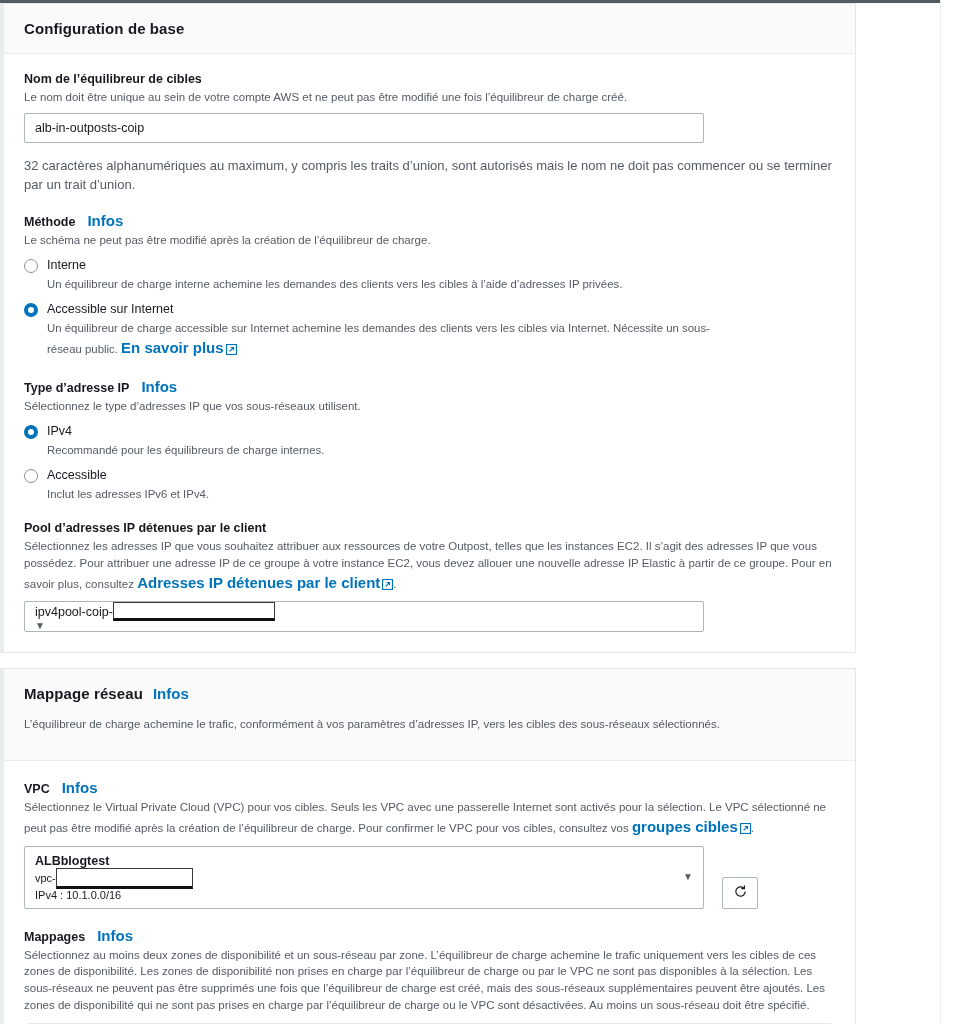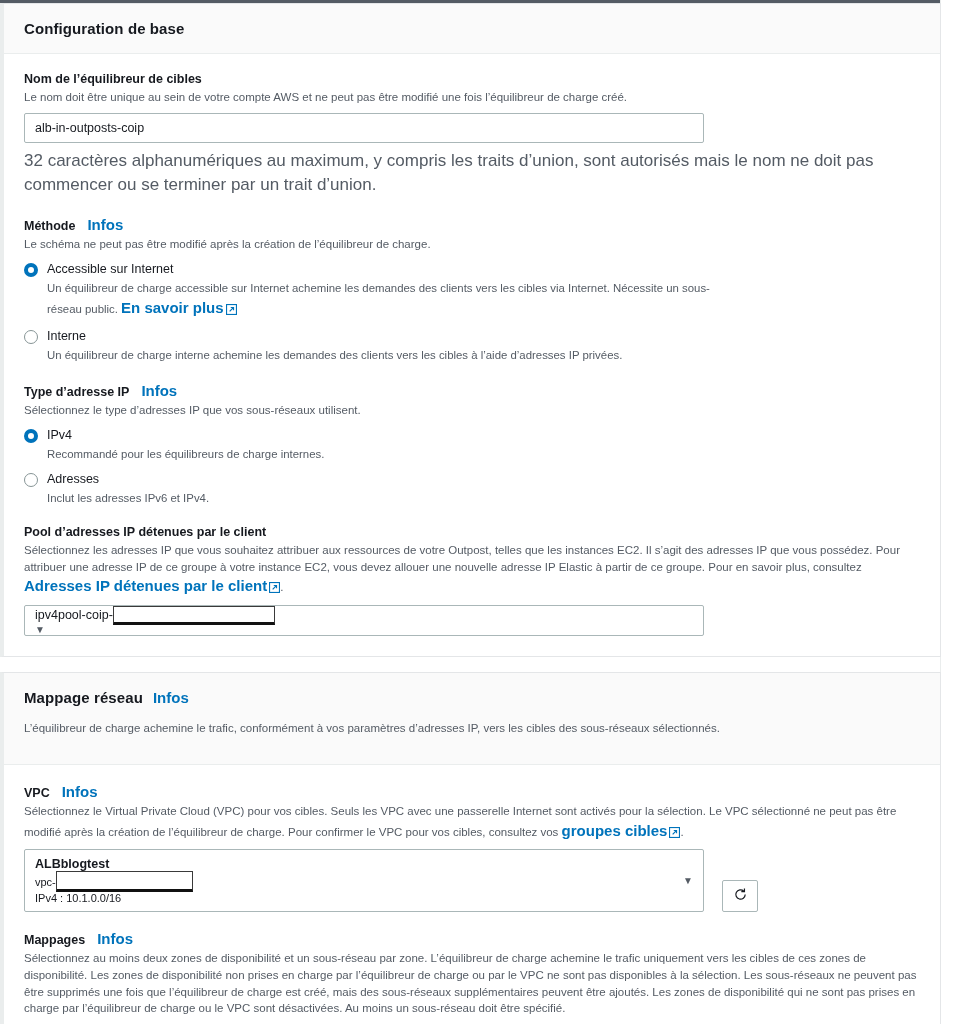--- a/index.html
+++ b/index.html
@@ -42,21 +42,21 @@
     width: 941px;
   }
 
   
   .panel {
     background: #ffffff;
     border: 1px solid #e4e6e8;
     border-left: 4px solid #eaeded;
     margin: 0 0 15px 0;
     box-sizing: border-box;
-    width: 941px;
+    width: 856px;
   }
   .panel-header {
     background: #fafafa;
     border-bottom: 1px solid #eaeded;
     padding: 16px 20px 16px 20px;
     display: flex;
     align-items: baseline;
     gap: 10px;
   }
   .panel-title {
@@ -92,23 +92,23 @@
     font-weight: bold;
     color: #16191f;
   }
   .desc {
     font-size: 11.5px;
     color: #545b64;
     line-height: 1.45;
     margin-bottom: 7px;
   }
   .hint {
-    font-size: 17px;
+    font-size: 13px;
     color: #545b64;
-    margin-top: 6px;
+    margin-top: 14px;
     line-height: 1.45;
   }
 
   a.infos, a.link {
     color: #0073bb;
     font-weight: bold;
     text-decoration: none;
     font-size: 15px;
   }
   a.link { font-weight: bold; }
@@ -300,57 +300,57 @@
 
       <div class="field">
         <div class="label-row">
           <span class="label">Méthode</span>
           <a class="infos" href="#">Infos</a>
         </div>
         <div class="desc">Le schéma ne peut pas être modifié après la création de l’équilibreur de charge.</div>
 
         <div>
           <div class="radio-row">
+            <span class="radio"></span>
+            <span class="radio-label">Interne</span>
+          </div>
+          <div class="radio-desc">Un équilibreur de charge interne achemine les demandes des clients vers les cibles à l’aide d’adresses IP privées.</div>
+        </div>
+
+        <div>
+          <div class="radio-row">
             <span class="radio checked"></span>
             <span class="radio-label">Accessible sur Internet</span>
           </div>
           <div class="radio-desc"><span>Un équilibreur de charge accessible sur Internet achemine les demandes des clients vers les cibles via Internet. Nécessite un sous-réseau public.</span> <a class="link" href="#">En savoir plus</a><span class="extlink"><svg width="11" height="11" viewBox="0 0 12 12">
                   <rect x="0.5" y="0.5" width="11" height="11" fill="none" stroke="#0073bb" stroke-width="1.4"></rect>
                   <path d="M4 8 L8 4 M5.2 3.8 H8.2 V6.8" fill="none" stroke="#0073bb" stroke-width="1.3"></path>
                 </svg></span></div>
         </div>
-
-        <div>
-          <div class="radio-row">
-            <span class="radio"></span>
-            <span class="radio-label">Interne</span>
-          </div>
-          <div class="radio-desc">Un équilibreur de charge interne achemine les demandes des clients vers les cibles à l’aide d’adresses IP privées.</div>
-        </div>
       </div>
 
       <div class="field">
         <div class="label-row">
           <span class="label">Type d’adresse IP</span>
           <a class="infos" href="#">Infos</a>
         </div>
         <div class="desc">Sélectionnez le type d’adresses IP que vos sous-réseaux utilisent.</div>
 
         <div>
           <div class="radio-row">
             <span class="radio checked"></span>
             <span class="radio-label">IPv4</span>
           </div>
           <div class="radio-desc">Recommandé pour les équilibreurs de charge internes.</div>
         </div>
 
         <div>
           <div class="radio-row">
             <span class="radio"></span>
-            <span class="radio-label">Adresses</span>
+            <span class="radio-label">Accessible</span>
           </div>
           <div class="radio-desc">Inclut les adresses IPv6 et IPv4.</div>
         </div>
       </div>
 
       <div class="field">
         <div class="label-row">
           <span class="label">Pool d’adresses IP détenues par le client</span>
         </div>
         <div class="desc"><span>Sélectionnez les adresses IP que vous souhaitez attribuer aux ressources de votre Outpost, telles que les instances EC2. Il s’agit des adresses IP que vous possédez. Pour attribuer une adresse IP de ce groupe à votre instance EC2, vous devez allouer une nouvelle adresse IP Elastic à partir de ce groupe. Pour en savoir plus, consultez </span><a class="link" href="#">Adresses IP détenues par le client</a><span class="extlink"><svg width="11" height="11" viewBox="0 0 12 12">

